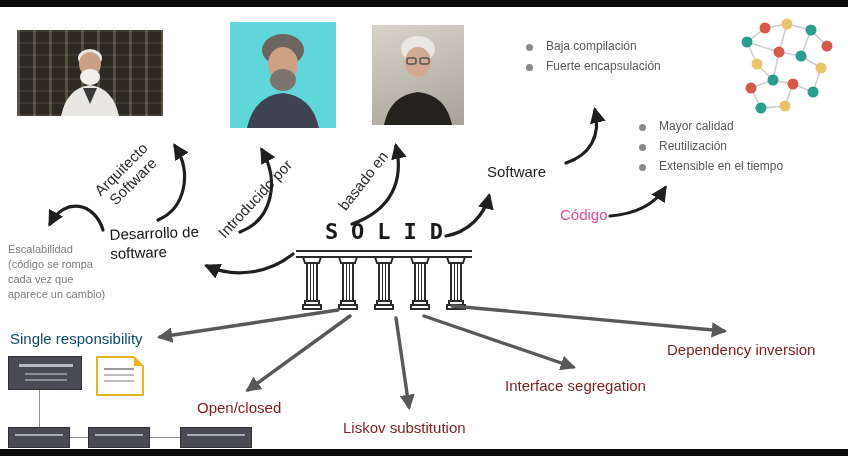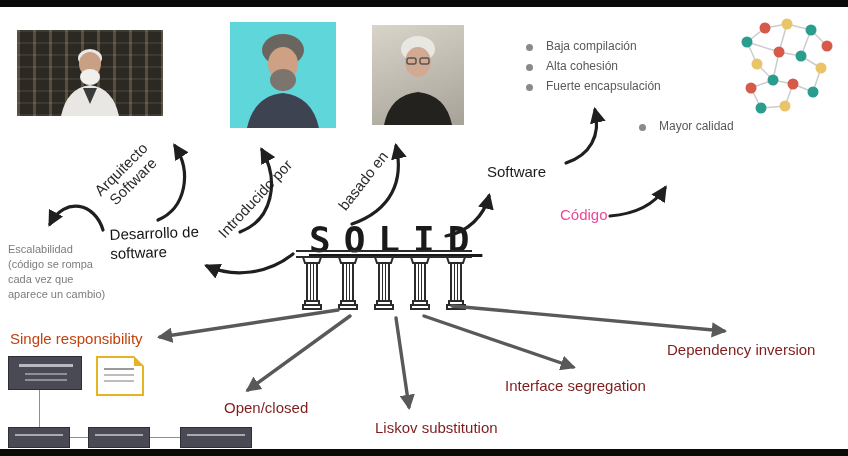--- a/index.html
+++ b/index.html
@@ -45,30 +45,30 @@
   .lbl-introducido { left:190px; top:190px; width:130px; transform:rotate(-47deg); }
   .lbl-basado { left:318px; top:172px; width:90px; transform:rotate(-52deg); }
   .lbl-software { left:487px; top:163px; color:#1b1b1b; }
   .lbl-codigo { left:560px; top:206px; color:#ec4899; }
   .lbl-desarrollo { left:110px; top:224px; width:110px; color:#141414; transform:rotate(-2deg); line-height:1.25; }
   .lbl-escalabilidad { left:8px; top:242px; width:160px; color:#7c7c7c; font-size:11px; line-height:1.35; }
 
   
   .solid-title {
     position:absolute; left:296px; top:219px; width:176px; text-align:center;
-    font-family:"DejaVu Sans Mono", monospace; font-size:36px; font-weight:600;
-    letter-spacing:13px; color:#1a1a1a; text-indent:13px;text-decoration:underline;
+    font-family:"DejaVu Sans Mono", monospace; font-size:22px; font-weight:600;
+    letter-spacing:13px; color:#1a1a1a; text-indent:13px;
   }
   .temple { position:absolute; left:296px; top:248px; }
 
   
   .principle { position:absolute; font-size:15px; color:#7f1d1d; }
-  .p-single { left:10px; top:330px; color:#c2410c; }
-  .p-open { left:197px; top:399px;margin-left:27px; }
-  .p-liskov { left:343px; top:419px;margin-left:32px; }
+  .p-single { left:10px; top:330px; color:#0c4a6e; }
+  .p-open { left:197px; top:399px; }
+  .p-liskov { left:343px; top:419px; }
   .p-interface { left:505px; top:377px; }
   .p-dependency { left:667px; top:341px; }
 
   
   .arrows { position:absolute; left:0; top:0; pointer-events:none; }
 
   
   .uml-box { position:absolute; background:#4a4a55; border:1px solid #2e2e38; }
   .uml-interface { left:8px; top:356px; width:74px; height:34px; }
   .uml-interface::before {
@@ -173,25 +173,26 @@
           <circle cx="66" cy="72" r="5.5" fill="#d65a4a"></circle>
         <circle cx="86" cy="80" r="5.5" fill="#2a9d8f"></circle>
           <circle cx="58" cy="94" r="5.5" fill="#e9c46a"></circle>
         <circle cx="34" cy="96" r="5.5" fill="#2a9d8f"></circle>
       </g>
     </svg>
   </div>
 
   <ul class="bullets list1">
     <li>Baja compilación</li>
-    <li>Alta cohesión</li>
     <li>Fuerte encapsulación</li>
   </ul>
   <ul class="bullets list2">
     <li>Mayor calidad</li>
+    <li>Reutilización</li>
+    <li>Extensible en el tiempo</li>
   </ul>
 
   <div class="label rot lbl-arquitecto">Arquitecto
 Software</div>
   <div class="label rot lbl-introducido">Introducido por</div>
   <div class="label rot lbl-basado">basado en</div>
   <div class="label lbl-software">Software</div>
   <div class="label lbl-codigo">Código</div>
   <div class="label lbl-desarrollo">Desarrollo de
 software</div>

